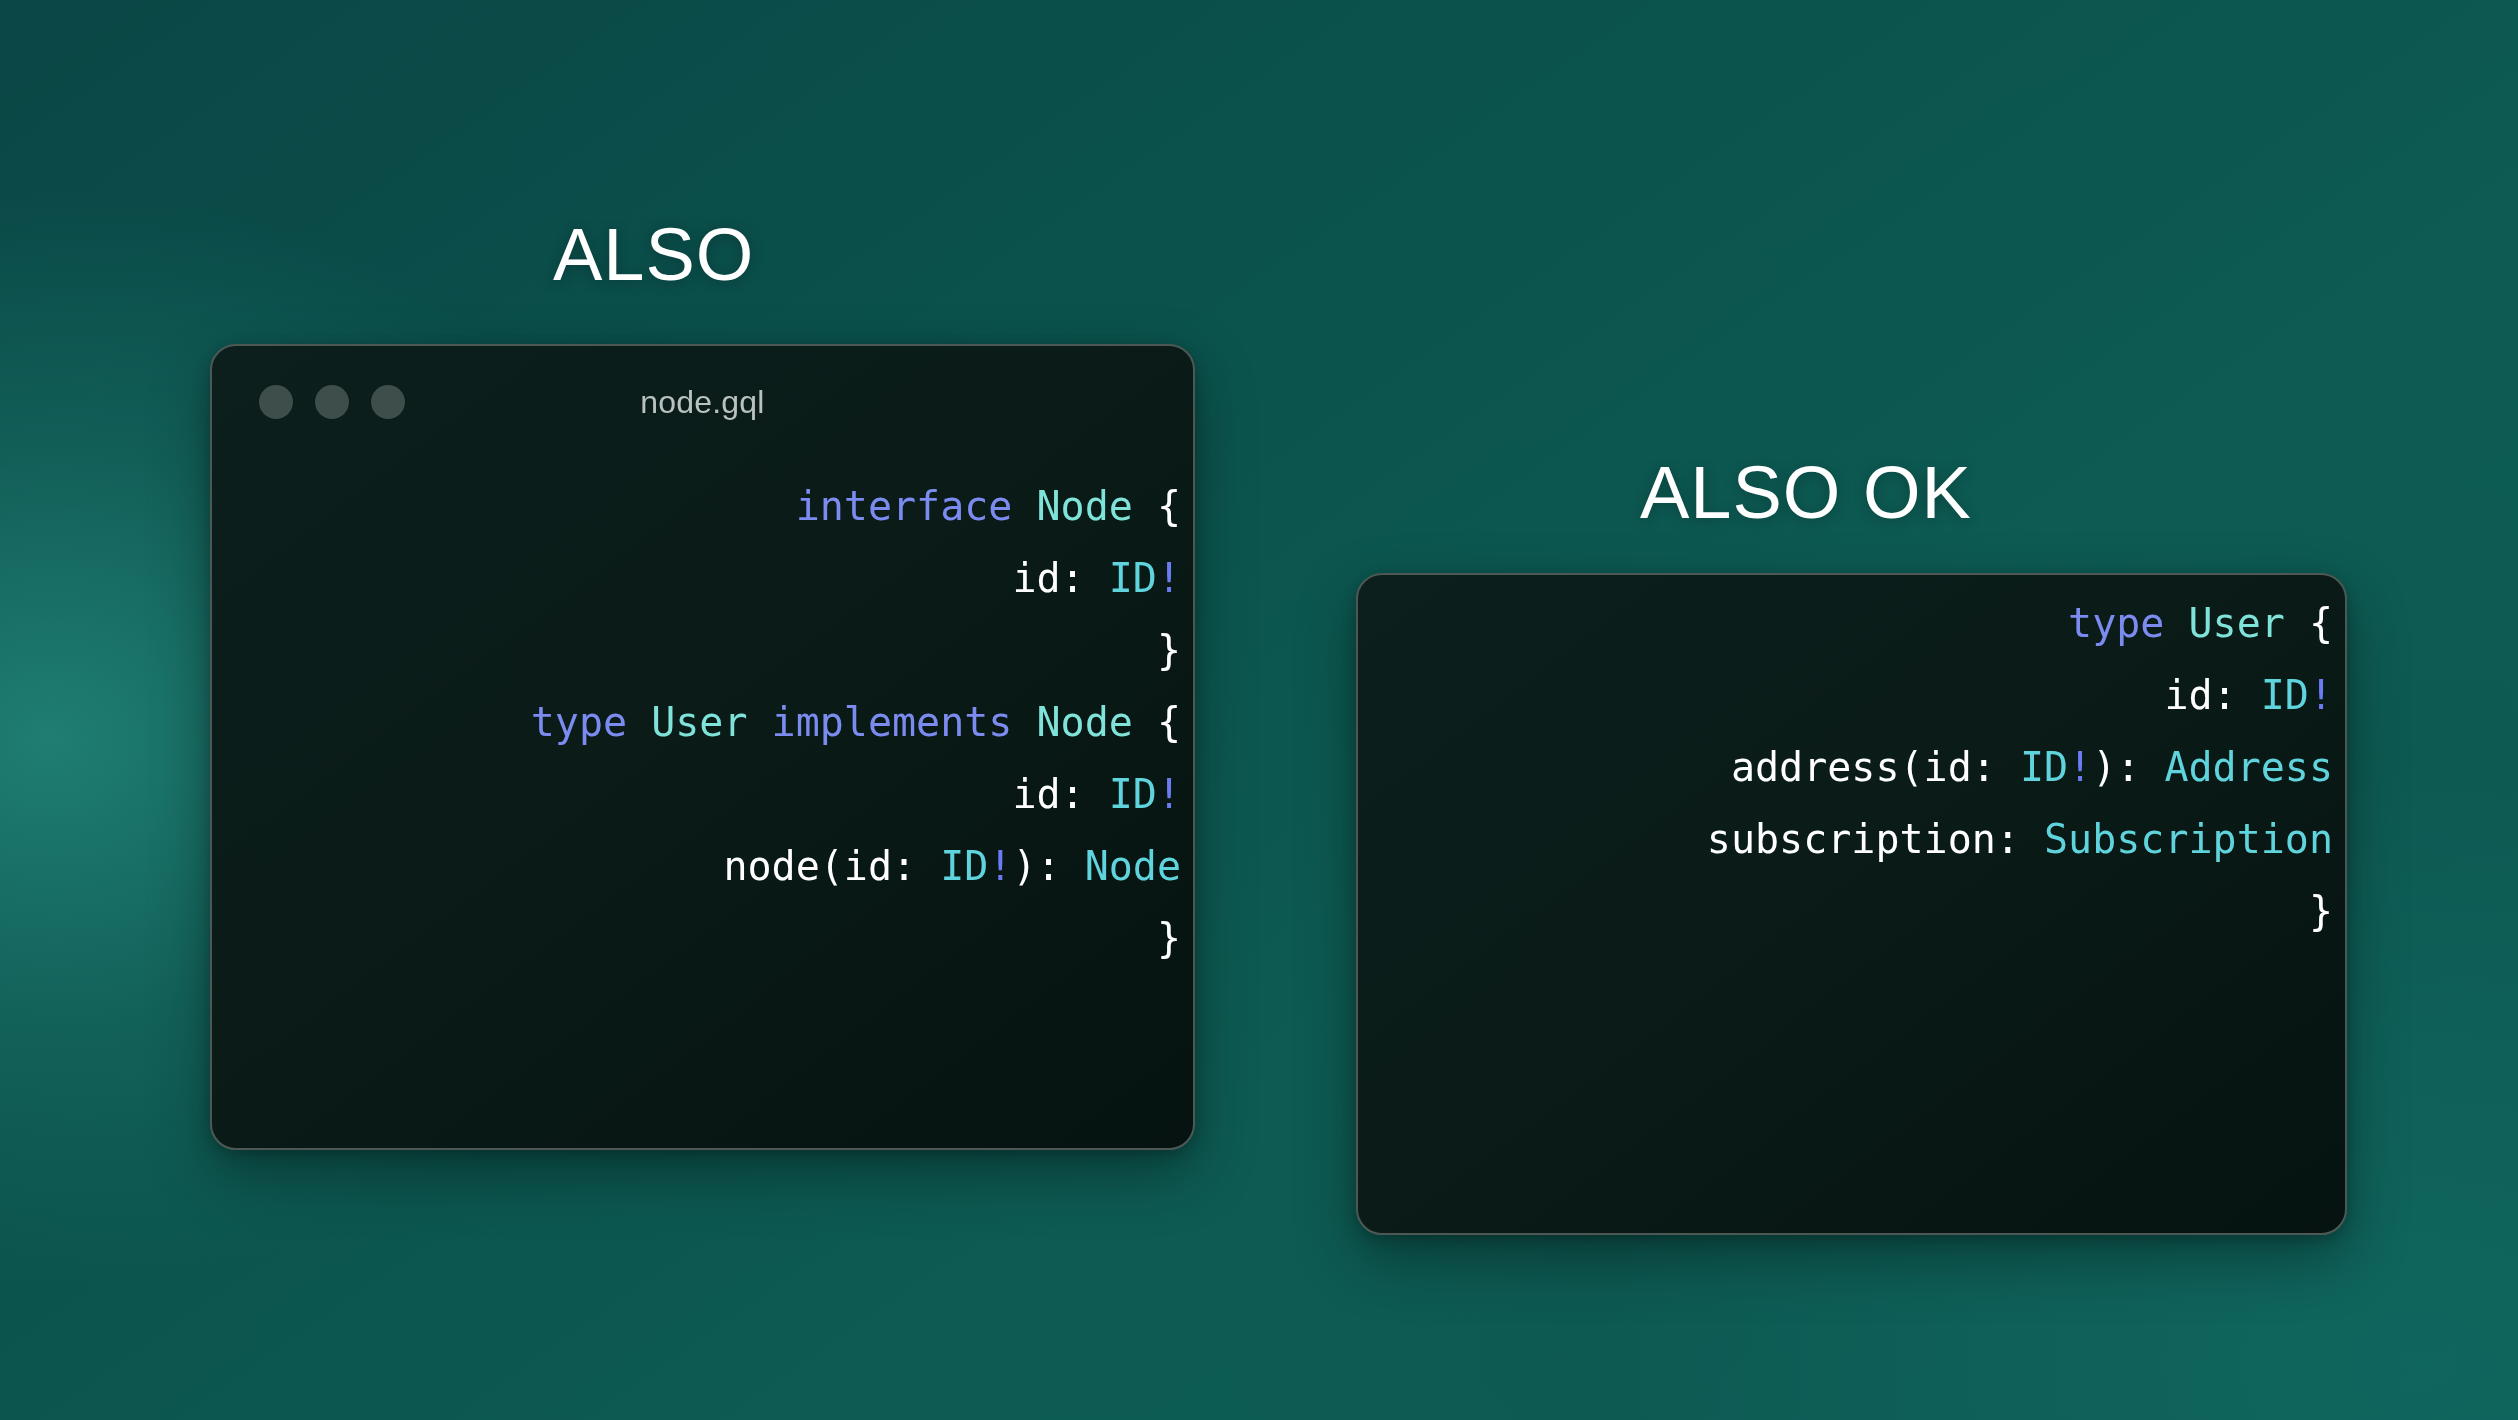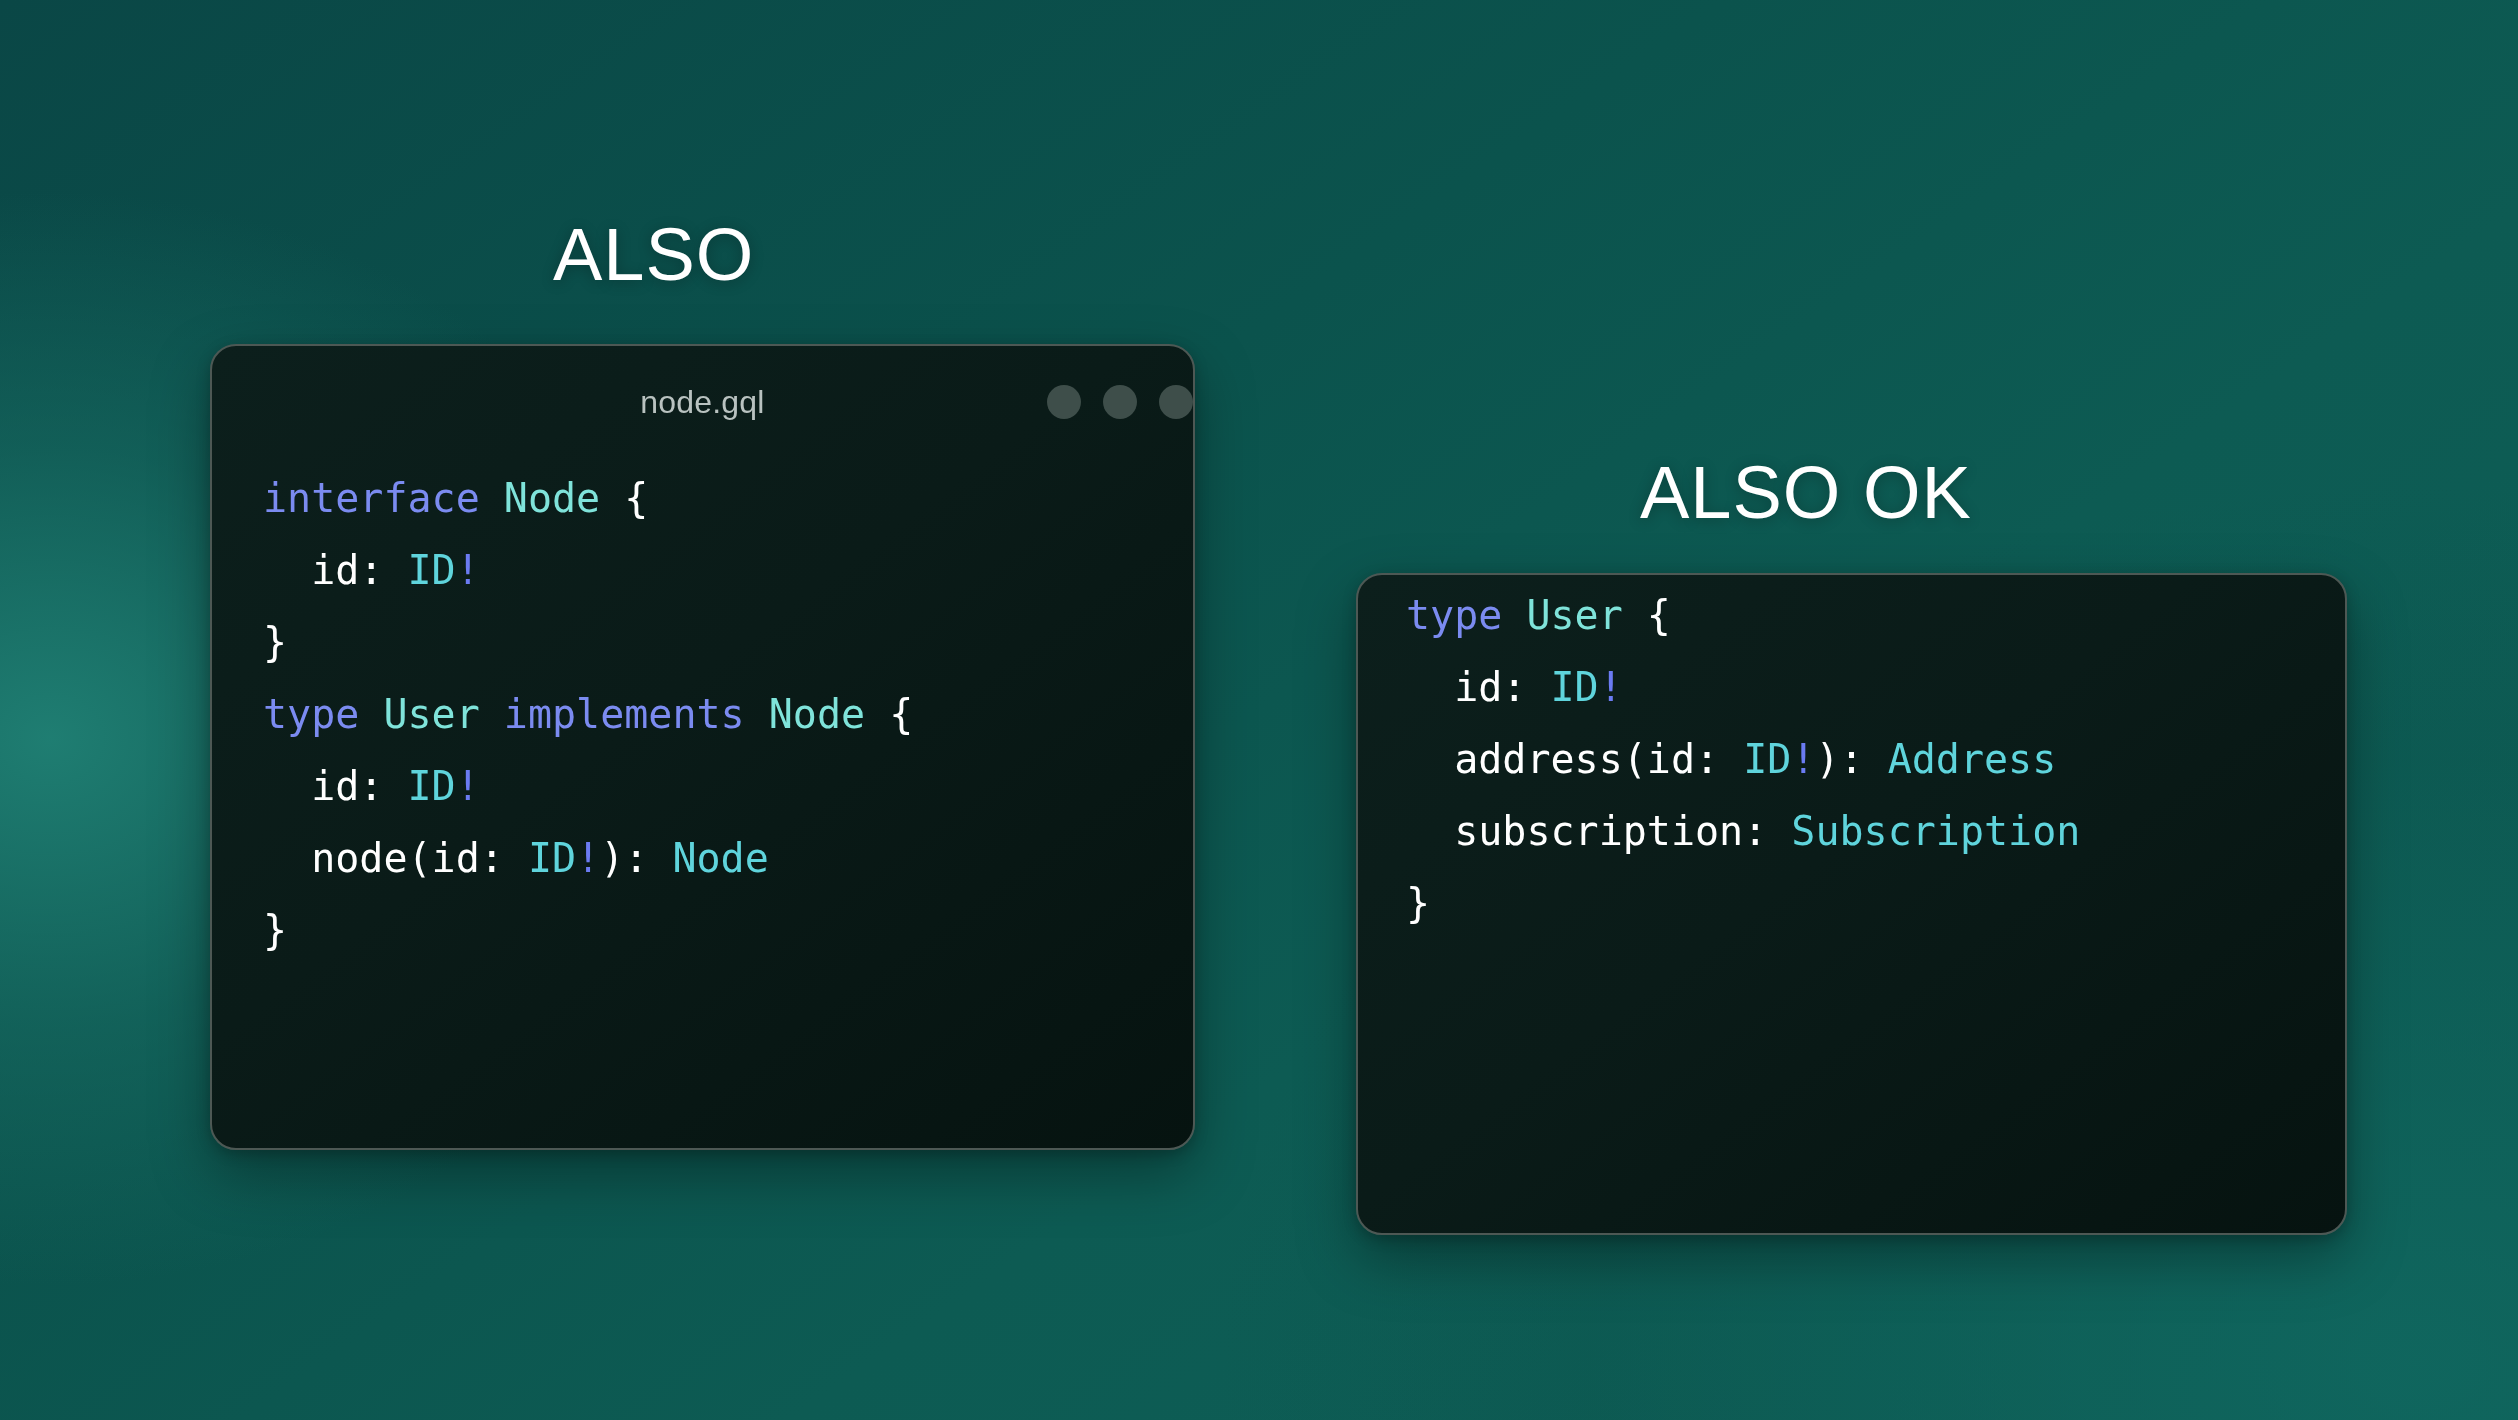--- a/index.html
+++ b/index.html
@@ -69,21 +69,20 @@
     width: 991px;
     height: 662px;
   }
 
   
   .titlebar {
     position: relative;
     height: 112px;
     display: flex;
     align-items: center;
-    justify-content: flex-end;
   }
 
   .dots {
     display: flex;
     gap: 22px;
     margin-left: 47px;
   }
   .dot {
     width: 34px;
     height: 34px;
@@ -106,21 +105,22 @@
   .window-ok .filename { font-size: 31px; }
 
   
   .code {
     font-family: "DejaVu Sans Mono", "Liberation Mono", monospace;
     font-size: 40px;
     line-height: 72px;
     white-space: pre;
     color: #ffffff;
     padding: 0 0 0 47px;
-    margin: 4px;
+    margin: 12px;
+    text-align: right;
   }
   .window-ok .code {
     font-size: 40px;
     line-height: 72px;
     padding-left: 44px;
   }
 
   .code-line { display: block; }
 
   

